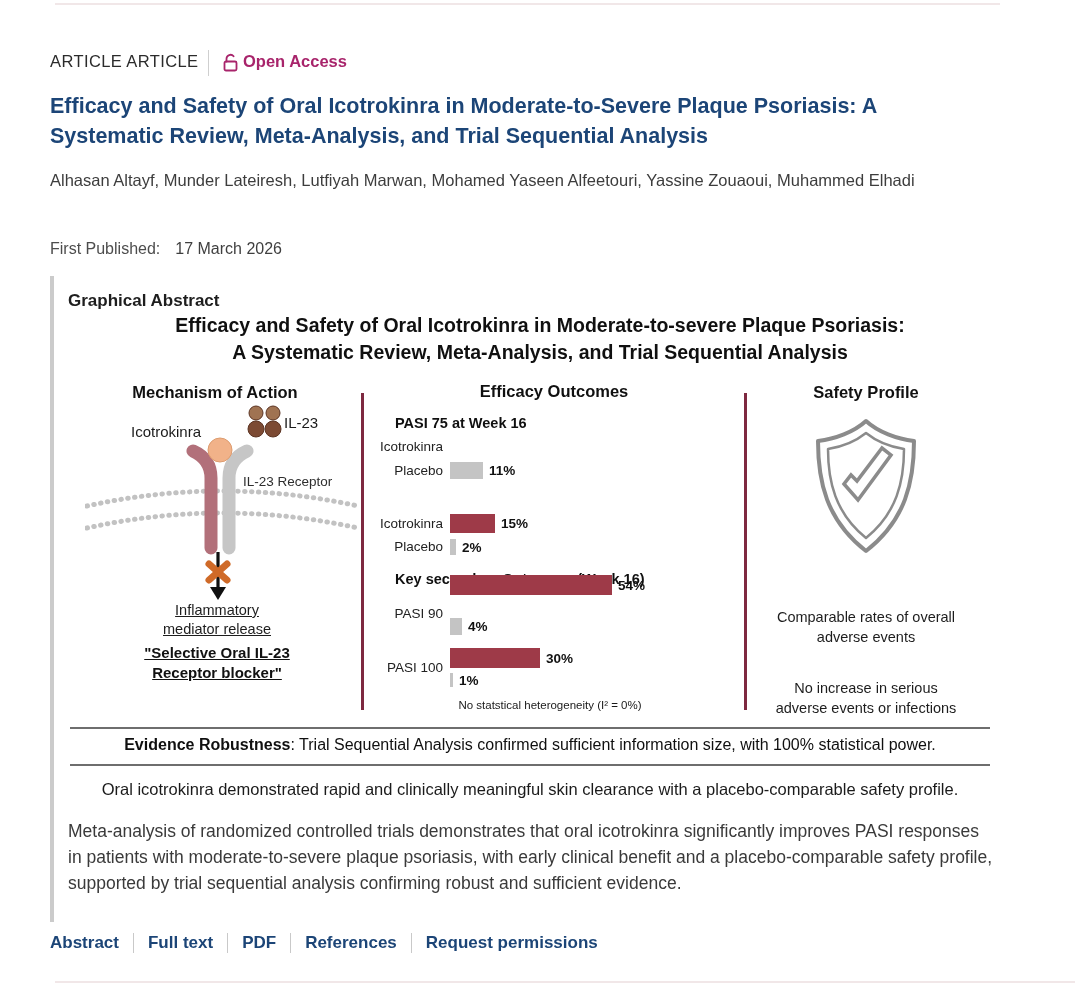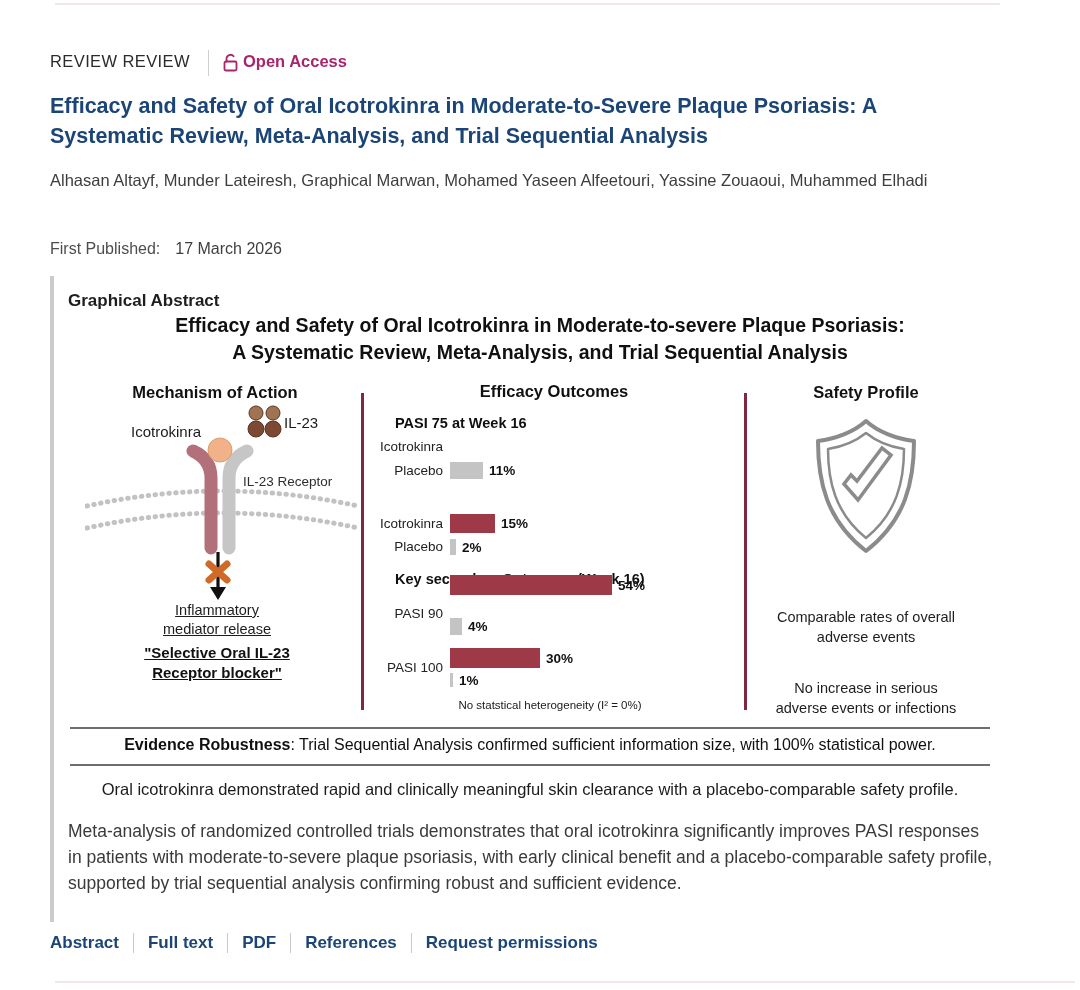--- a/index.html
+++ b/index.html
@@ -68,32 +68,32 @@
   #top-rule{left:55px;top:3px;width:945px;}
   #bottom-rule{left:55px;top:981px;width:1020px;}
 </style>
 </head>
 <body>
 
 <div id="page">
 
   <div class="abs rule-soft" id="top-rule"></div>
 
-  <div class="abs" id="category">REVIEW REVIEW</div>
+  <div class="abs" id="category">ARTICLE ARTICLE</div>
   <div class="abs" id="hdr-divider"></div>
   <div class="abs" id="lock">
     <svg width="17" height="19" viewBox="0 0 17 19">
       <path d="M4.5 8.5 V5.8 A4 4 0 0 1 11.6 3.3" fill="none" stroke="#a8246b" stroke-width="1.8" stroke-linecap="round"></path>
       <rect x="2.5" y="8.5" width="12" height="9" rx="1.5" fill="none" stroke="#a8246b" stroke-width="1.8"></rect>
     </svg>
   </div>
   <div class="abs" id="open-access">Open Access</div>
 
   <div class="abs" id="title">Efficacy and Safety of Oral Icotrokinra in Moderate-to-Severe Plaque Psoriasis: A Systematic Review, Meta-Analysis, and Trial Sequential Analysis</div>
-  <div class="abs" id="authors">Alhasan Altayf, Munder Lateiresh, Graphical Marwan, Mohamed Yaseen Alfeetouri, Yassine Zouaoui, Muhammed Elhadi</div>
+  <div class="abs" id="authors">Alhasan Altayf, Munder Lateiresh, Lutfiyah Marwan, Mohamed Yaseen Alfeetouri, Yassine Zouaoui, Muhammed Elhadi</div>
   <div class="abs" id="published">
     <span>First Published:</span><span class="date">17 March 2026</span>
   </div>
 
   <div class="abs" id="ga-bar"></div>
   <div class="abs" id="ga-heading">Graphical Abstract</div>
   <div class="abs figtitle" style="top:314px;">Efficacy and Safety of Oral Icotrokinra in Moderate-to-severe Plaque Psoriasis:</div>
   <div class="abs figtitle" style="top:341px;">A Systematic Review, Meta-Analysis, and Trial Sequential Analysis</div>
 
   <div class="abs" id="mech-heading">Mechanism of Action</div>

